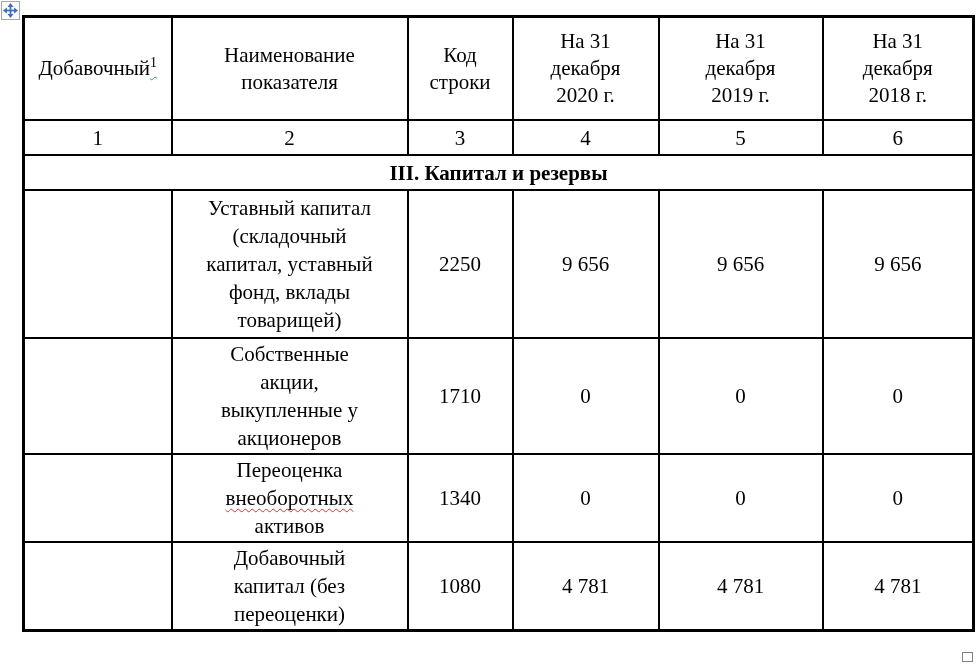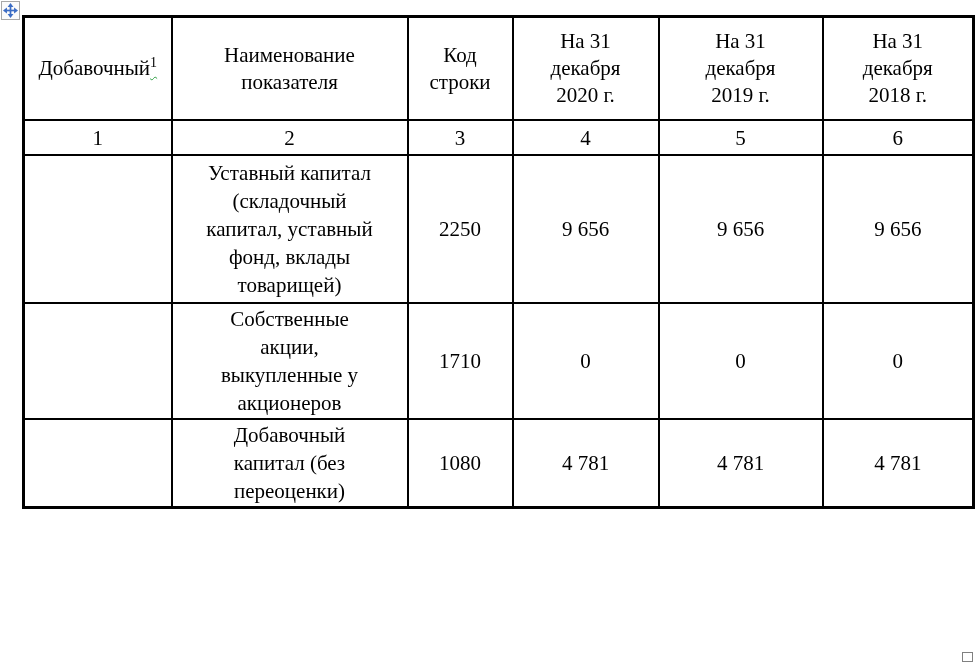--- a/index.html
+++ b/index.html
@@ -127,20 +127,23 @@
 2018 г.</span></td>
     </tr>
     <tr class="numbers-row">
       <td><span>1</span></td>
       <td><span>2</span></td>
       <td><span>3</span></td>
       <td><span>4</span></td>
       <td><span>5</span></td>
       <td><span>6</span></td>
     </tr>
+    <tr class="section-row">
+      <td colspan="6"><span>III. Капитал и резервы</span></td>
+    </tr>
 
     <tr class="data-row-tall">
       <td class="cell-explanation"></td>
       <td class="cell-name"><span>Уставный капитал
 (складочный
 капитал, уставный
 фонд, вклады
 товарищей)</span></td>
       <td><span>2250</span></td>
       <td><span>9 656</span></td>
@@ -153,20 +156,30 @@
       <td class="cell-name"><span>Собственные
 акции,
 выкупленные у
 акционеров</span></td>
       <td><span>1710</span></td>
       <td><span>0</span></td>
       <td><span>0</span></td>
       <td><span>0</span></td>
     </tr>
 
+    <tr class="data-row-3l">
+      <td class="cell-explanation"></td>
+      <td class="cell-name"><span>Переоценка
+</span><span class="misspell">внеоборотных</span><span>
+активов</span></td>
+      <td><span>1340</span></td>
+      <td><span>0</span></td>
+      <td><span>0</span></td>
+      <td><span>0</span></td>
+    </tr>
 
     <tr class="data-row-3l">
       <td class="cell-explanation"></td>
       <td class="cell-name"><span>Добавочный
 капитал (без
 переоценки)</span></td>
       <td><span>1080</span></td>
       <td><span>4 781</span></td>
       <td><span>4 781</span></td>
       <td><span>4 781</span></td>

